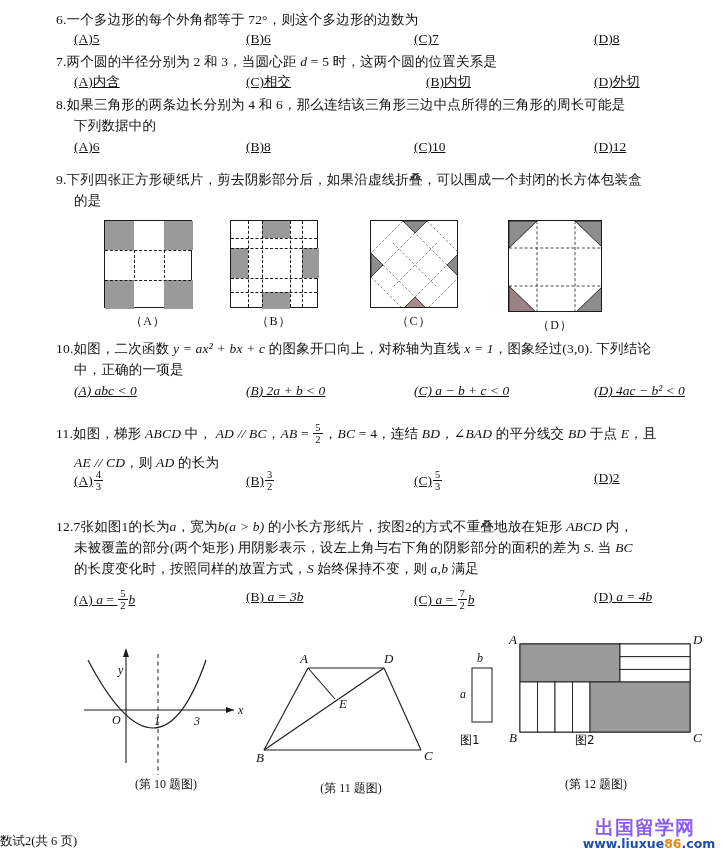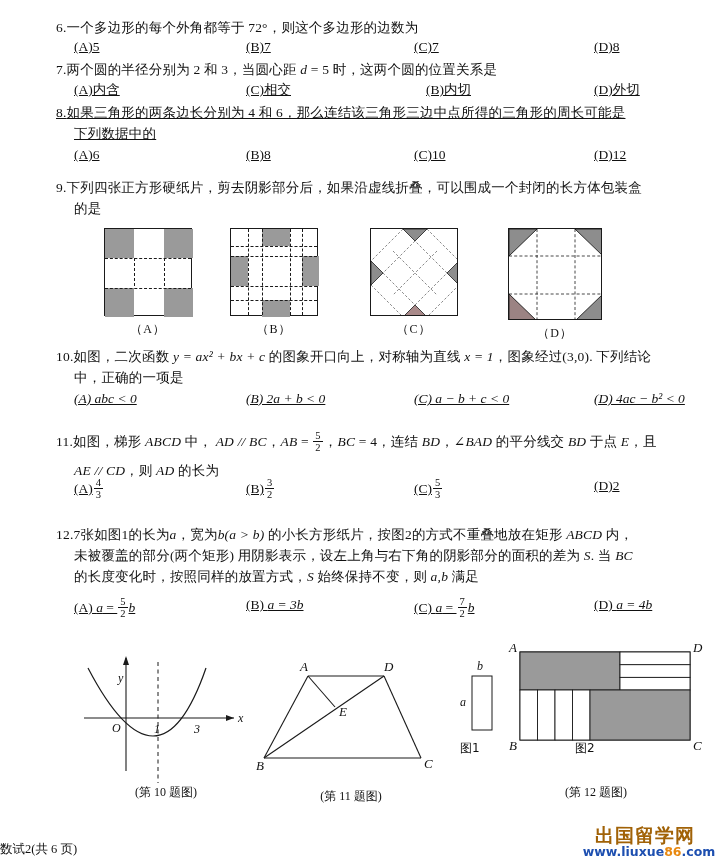--- a/index.html
+++ b/index.html
@@ -10,21 +10,21 @@
   body {
     width: 723px;
     height: 860px;
     position: relative;
     font-family: "Liberation Serif", "DejaVu Serif", serif;
     color: #111111;
     overflow: hidden;
   }
   .page {
     position: absolute;
-    left: 0; top: 8px;
+    left: 0; top: 0;
     width: 723px;
     height: 636px;
   }
   .q {
     position: absolute;
     left: 56px;
     width: 655px;
     font-size: 13.5px;
     line-height: 1.55;
     letter-spacing: 0.2px;
@@ -103,21 +103,21 @@
     position: absolute;
     left: 572px;
     top: 818px;
     width: 146px;
     text-align: center;
     line-height: 1;
   }
   .wm-cn {
     font-size: 19px;
     font-weight: bold;
-    color: #a16207;
+    color: #8b5cf6;
     letter-spacing: 1px;
     font-family: "DejaVu Sans", sans-serif;
   }
   .wm-url {
     font-size: 12.5px;
     font-weight: bold;
     color: #1d4fb0;
     font-family: "DejaVu Sans", sans-serif;
     margin-top: 1px;
     margin-left: 8px;
@@ -131,36 +131,36 @@
 </head>
 <body>
 
 <div class="page">
 
   <div class="q" style="top:10px;">
     <span class="qline"><span>6.</span><span>一个多边形的每个外角都等于 72°，则这个多边形的边数为</span></span>
   </div>
   <div class="opts" style="top:31px;">
     <span class="opt opt-a">(A)5</span>
-    <span class="opt opt-b">(B)7</span>
+    <span class="opt opt-b">(B)6</span>
     <span class="opt opt-c">(C)7</span>
     <span class="opt opt-d">(D)8</span>
   </div>
 
   <div class="q" style="top:52px;">
     <span class="qline"><span>7.</span><span>两个圆的半径分别为 2 和 3，当圆心距 </span><i>d</i><span> = 5 时，这两个圆的位置关系是</span></span>
   </div>
   <div class="opts" style="top:73px;">
     <span class="opt opt-a">(A)内含</span>
     <span class="opt opt-c">(C)相交</span>
     <span class="opt opt-b">(B)内切</span>
     <span class="opt opt-d">(D)外切</span>
   </div>
 
-  <div class="q" style="top:95px;text-decoration:underline;">
+  <div class="q" style="top:95px;">
     <div class="qline"><span>8.</span><span>如果三角形的两条边长分别为 4 和 6，那么连结该三角形三边中点所得的三角形的周长可能是</span></div>
     <div class="qline indent"><span>下列数据中的</span></div>
   </div>
   <div class="opts" style="top:139px;">
     <span class="opt opt-a">(A)6</span>
     <span class="opt opt-b">(B)8</span>
     <span class="opt opt-c">(C)10</span>
     <span class="opt opt-d">(D)12</span>
   </div>
 

